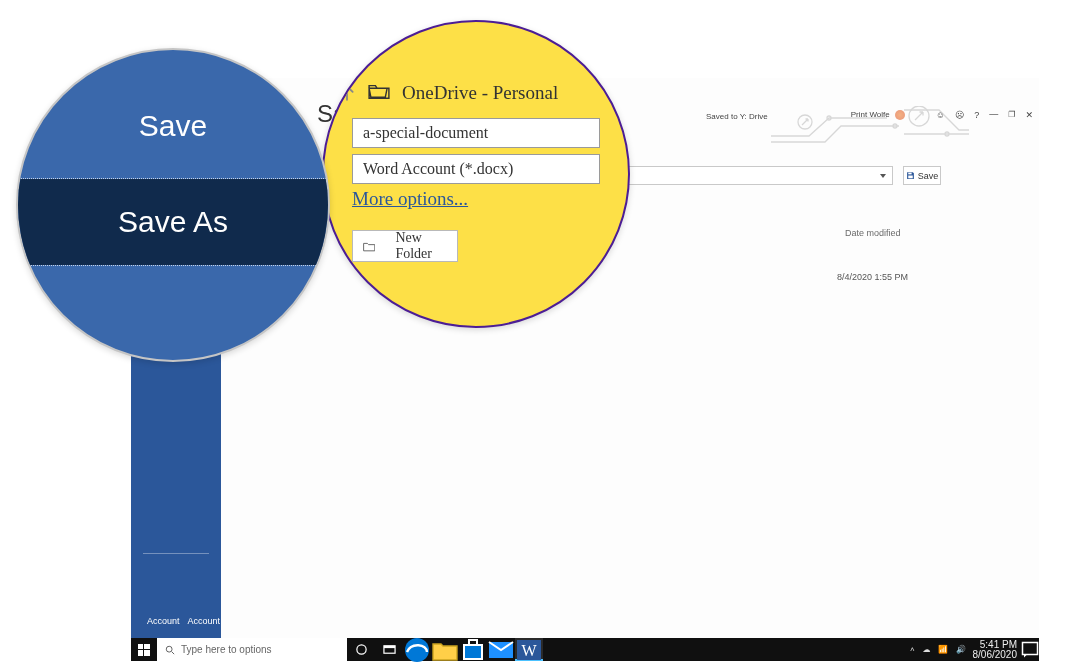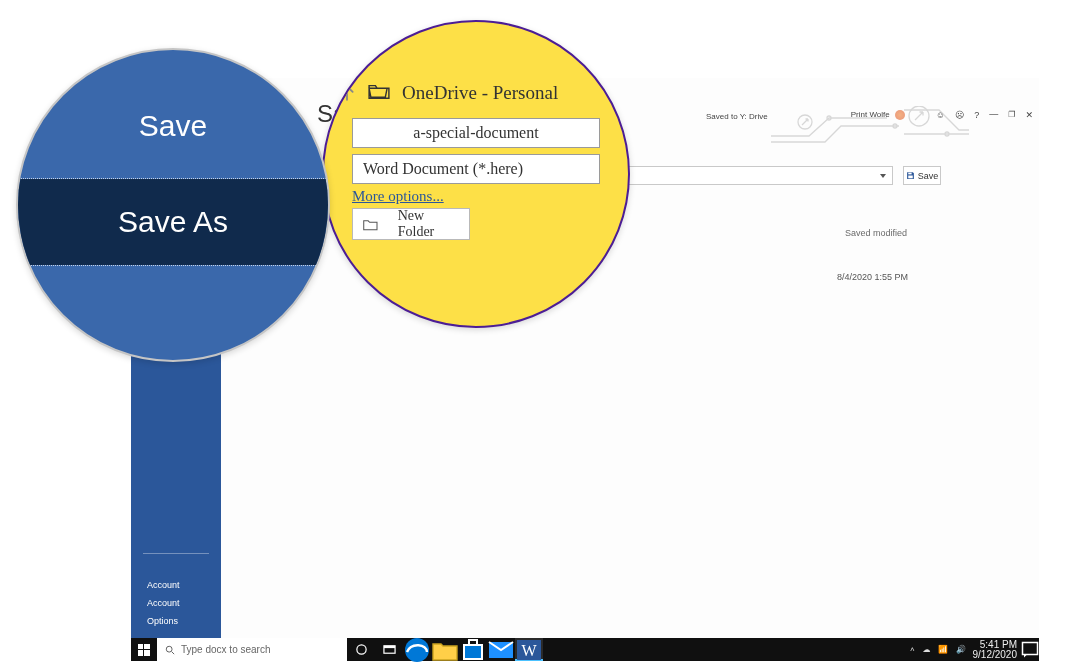--- a/index.html
+++ b/index.html
@@ -31,21 +31,21 @@
   }
   .rail-divider {
     position: absolute;
     left: 12px; right: 12px;
     bottom: 84px;
     border-top: 1px solid rgba(255,255,255,0.35);
   }
   .rail-footer {
     position: absolute;
     left: 16px; bottom: 12px;
-    display: flex; flex-direction: column; gap: 8px;
+    display: flex; flex-direction: row; gap: 8px;
   }
   .rail-footer div {
     color: #fff;
     font-size: 9px;
     font-weight: 400;
     cursor: pointer;
   }
 
   
   .main-area {
@@ -210,42 +210,41 @@
   }
   .lens-filename {
     margin: 0 14px 6px 14px;
     height: 30px;
     border: 1px solid #9a9a9a;
     background: #fff;
     padding: 0 10px;
     display: flex; align-items: center;
     font-size: 16px;
     color: #333;
-    justify-content: center;
   }
   .lens-filetype {
     margin: 0 14px 4px 14px;
     height: 30px;
     border: 1px solid #9a9a9a;
     background: #fff;
     padding: 0 10px;
     display: flex; align-items: center;
     font-size: 16px;
     color: #333;
   }
   .lens-more {
-    margin: 0 14px 3px 14px;
-    font-size: 15px;
+    margin: 0 14px 20px 14px;
+    font-size: 19px;
     color: #2b579a;
     text-decoration: underline;
     cursor: pointer;
   }
   .lens-newfolder {
     margin: 0 14px;
-    height: 32px; width: 118px;
+    height: 32px; width: 106px;
     border: 1px solid #b9b9b9;
     background: #fff;
     display: flex; align-items: center;
     gap: 20px;
     padding: 0 10px;
     font-size: 14px;
     color: #333;
     cursor: pointer;
   }
 
@@ -410,21 +409,21 @@
 
     <div class="save-btn">
       <svg viewBox="0 0 16 16">
         <path fill="#2b579a" d="M2 2h10l2 2v10H2z"></path>
           <path fill="#fff" d="M4 3h6v3H4z"></path>
           <rect x="4" y="8" width="8" height="5" fill="#fff"></rect>
       </svg>
       <span>Save</span>
     </div>
 
-    <div class="col-header">Saved modified</div>
+    <div class="col-header">Date modified</div>
     <div class="row-time">8/4/2020 1:55 PM</div>
 
   </div>
 </div>
 
 <div class="lens">
   <div class="lens-content">
     <div class="lens-header">
       <span class="up-arrow">
         <svg viewBox="0 0 16 16">
@@ -436,21 +435,21 @@
             <path d="M1 4h7l2 3h13v11H1z M1 7h20l-2 10H3z" fill="none" stroke="#333" stroke-width="1.6"></path>
           </svg>
       </span>
       <span class="lens-loc">OneDrive - Personal</span>
     </div>
 
     <div class="lens-filename">
       <span>a-special-document</span>
     </div>
     <div class="lens-filetype">
-      <span>Word Document (*.here)</span>
+      <span>Word Account (*.docx)</span>
     </div>
     <div class="lens-more">More options...</div>
 
     <div class="lens-newfolder">
       <svg viewBox="0 0 20 16" width="16" height="13">
         <path d="M1 3h6l2 2h10v10H1z" fill="none" stroke="#555" stroke-width="1.4"></path>
       </svg>
       <span>New Folder</span>
     </div>
   </div>
@@ -470,21 +469,21 @@
         <rect x="6" y="0" width="6" height="5" fill="#fff"></rect>
       <rect x="0" y="6" width="5" height="6" fill="#fff"></rect>
         <rect x="6" y="6" width="6" height="6" fill="#fff"></rect>
     </svg>
   </div>
   <div class="tb-search">
     <svg viewBox="0 0 12 12">
         <circle cx="5" cy="5" r="3.5" fill="none" stroke="#666" stroke-width="1.2"></circle>
         <line x1="8" y1="8" x2="11" y2="11" stroke="#666" stroke-width="1.2"></line>
       </svg>
-    <span>Type docx to search</span>
+    <span>Type here to options</span>
   </div>
   <div class="tb-btn">
     <svg viewBox="0 0 14 14">
         <circle cx="7" cy="7" r="5" fill="none" stroke="#fff" stroke-width="1.3"></circle>
       </svg>
   </div>
   <div class="tb-btn">
     <svg viewBox="0 0 14 14">
         <rect x="1" y="3" width="12" height="8" fill="none" stroke="#fff" stroke-width="1.3"></rect>
         <rect x="1" y="3" width="12" height="2.5" fill="#fff"></rect>
@@ -527,21 +526,21 @@
   <div class="tb-spacer"></div>
 
   <div class="tb-tray">
     <span>˄</span>
     <span>☁</span>
     <span>📶</span>
     <span>🔊</span>
   </div>
   <div class="tb-clock">
     <div>5:41 PM</div>
-    <div>9/12/2020</div>
+    <div>8/06/2020</div>
   </div>
   <div class="tb-notif">
     <svg viewBox="0 0 12 12">
         <rect x="1" y="1" width="10" height="8" fill="none" stroke="#fff"></rect>
         <path d="M4 9l-2 2V9" fill="#fff"></path>
       </svg>
   </div>
 </div>
 
 </body></html>

